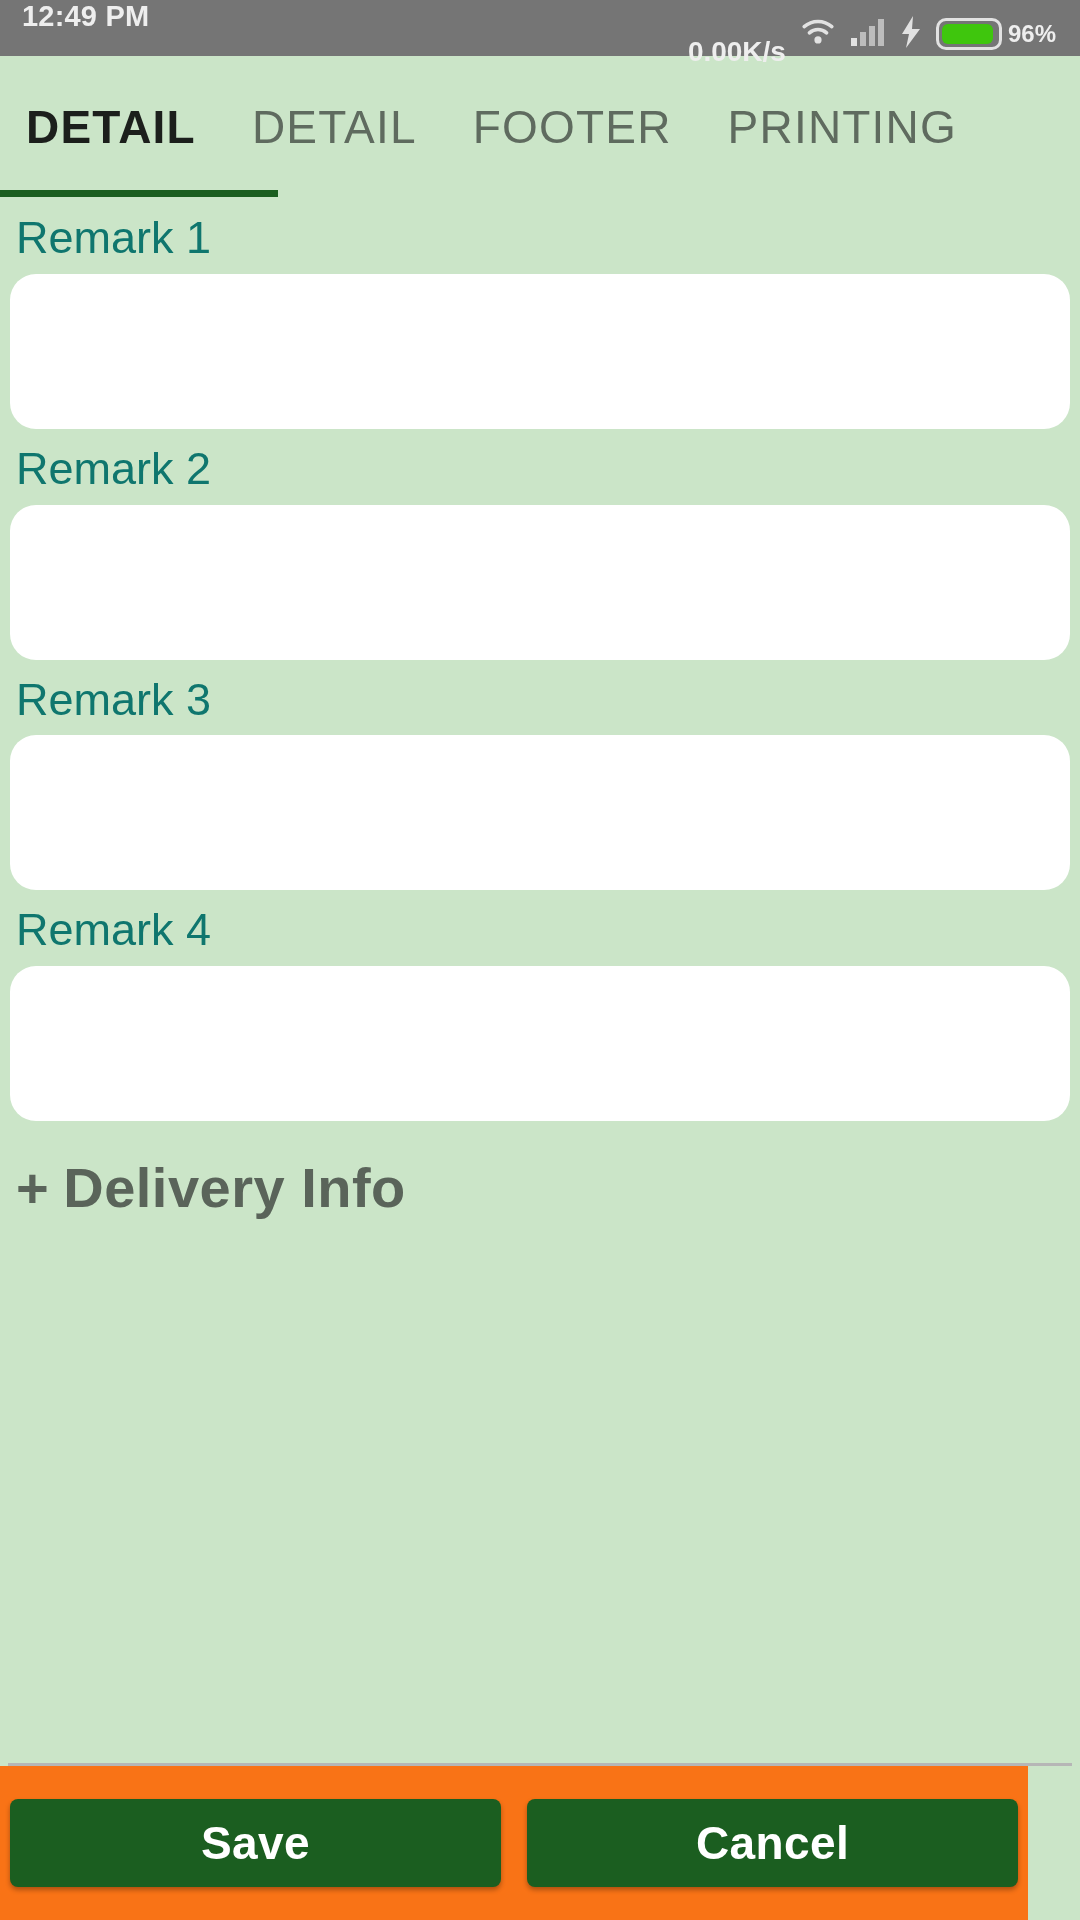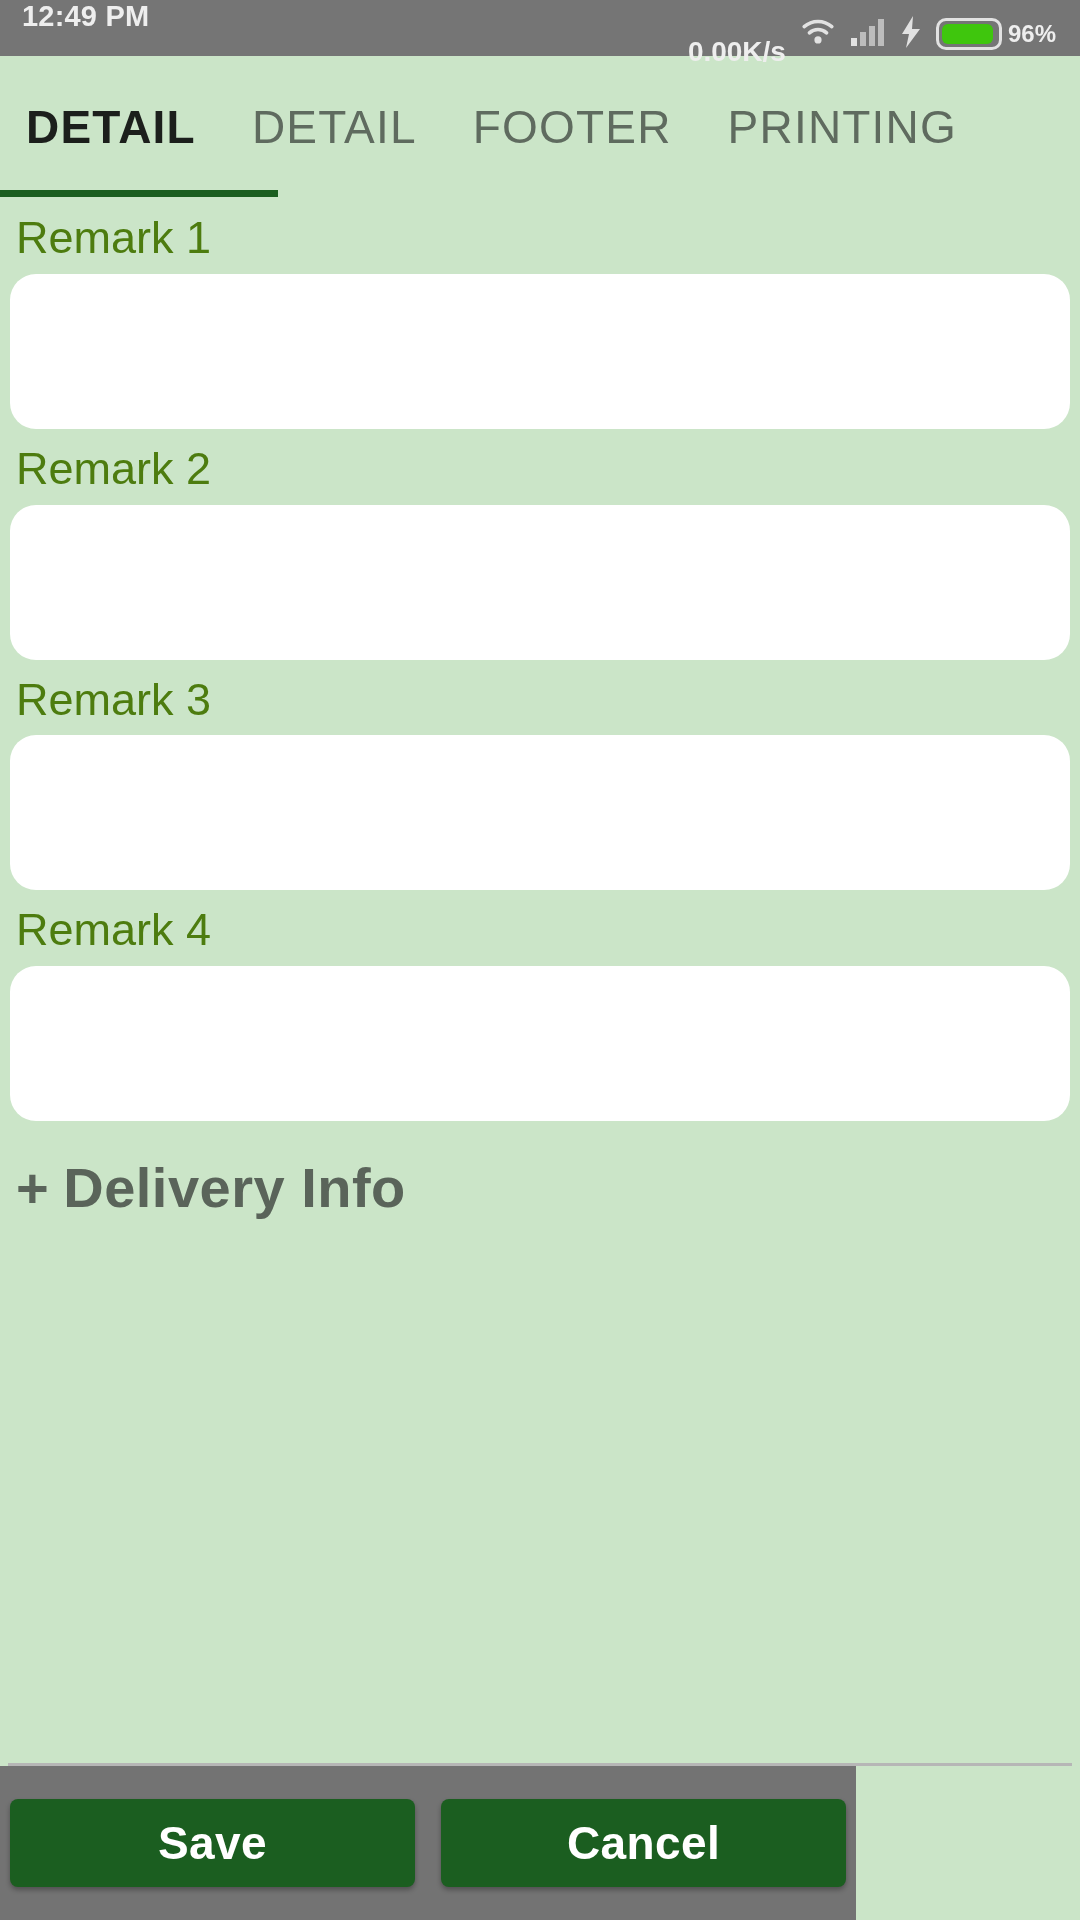--- a/index.html
+++ b/index.html
@@ -78,21 +78,21 @@
   
   #form-area {
     position:absolute;
     top:198px; left:0;
     width:1080px; height:1565px;
     overflow:hidden;
   }
   .field-group { padding:0; }
   .field-label {
     font-size:45px;
-    color:#4d7c0f;
+    color:#0f766e;
     padding:14px 0 10px 16px;
     line-height:1.15;
   }
   .field-input {
     margin:0 10px;
     height:155px;
     background:#ffffff;
     border:none;
     border-radius:26px;
     width:1060px;
@@ -119,22 +119,22 @@
   
   #footer-divider {
     position:absolute;
     top:1763px; left:8px;
     width:1064px; height:3px;
     background:#b6b6b6;
   }
   #footer-bar {
     position:absolute;
     top:1766px; left:0;
-    width:856px; height:154px;
-    background:#737373;
+    width:1028px; height:154px;
+    background:#f97316;
     display:flex; align-items:center;
     padding:0 10px; gap:26px;
   }
   .footer-btn {
     flex:1 1 0;
     height:88px;
     background:#1b5e20;
     color:#ffffff;
     border:none;
     border-radius:8px;

